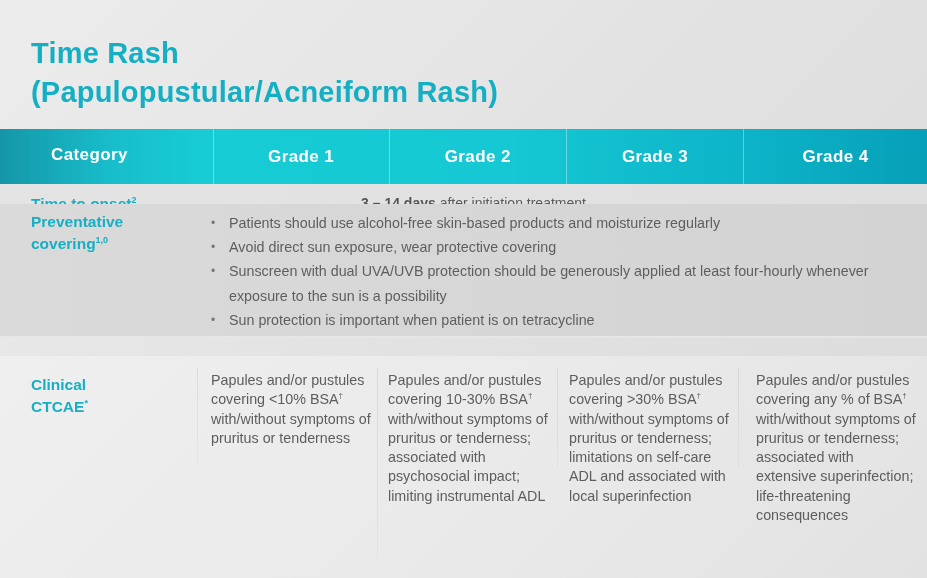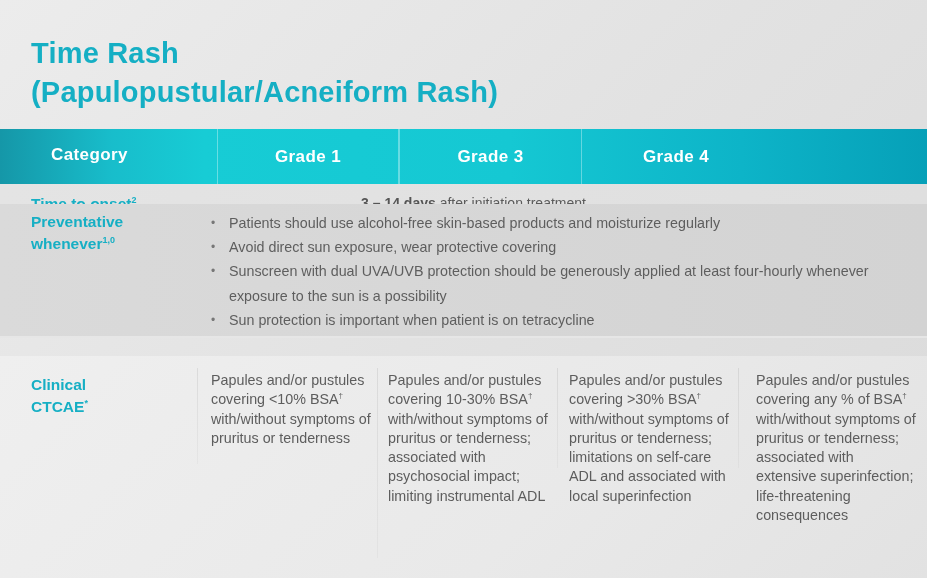--- a/index.html
+++ b/index.html
@@ -143,35 +143,36 @@
 <div class="title-block">
   <div>Time Rash</div>
   <div>(Papulopustular/Acneiform Rash)</div>
 </div>
 
 <div class="header-row">
   <div class="hcell cat">Category</div>
   <div class="sep"></div>
   <div class="hcell g g1">Grade 1</div>
   <div class="sep"></div>
+  <div class="hcell g g2">Grade 2</div>
   <div class="sep"></div>
   <div class="hcell g g3">Grade 3</div>
   <div class="sep"></div>
   <div class="hcell g g4">Grade 4</div>
 </div>
 
 <div class="row row-onset">
   <div class="label onset-label"><span>Time to onset</span><sup>2</sup></div>
   <div class="onset-text"><b>3 – 14 days</b><span> after initiation treatment</span></div>
 </div>
 
 <div class="row row-prev">
   <div class="label prev-label">
     <div>Preventative</div>
-    <div><span>whenever</span><sup>1,0</sup></div>
+    <div><span>covering</span><sup>1,0</sup></div>
   </div>
   <ul class="bullets">
     <li><span class="dot">•</span><span>Patients should use alcohol-free skin-based products and  moisturize regularly</span></li>
     <li><span class="dot">•</span><span>Avoid direct sun exposure, wear protective covering</span></li>
     <li><span class="dot">•</span><span>Sunscreen with dual UVA/UVB protection should be generously applied at least four-hourly whenever exposure to the sun is a possibility</span></li>
     <li><span class="dot">•</span><span>Sun protection is important when patient is on tetracycline</span></li>
   </ul>
 </div>
 
 <div class="row row-clin">

